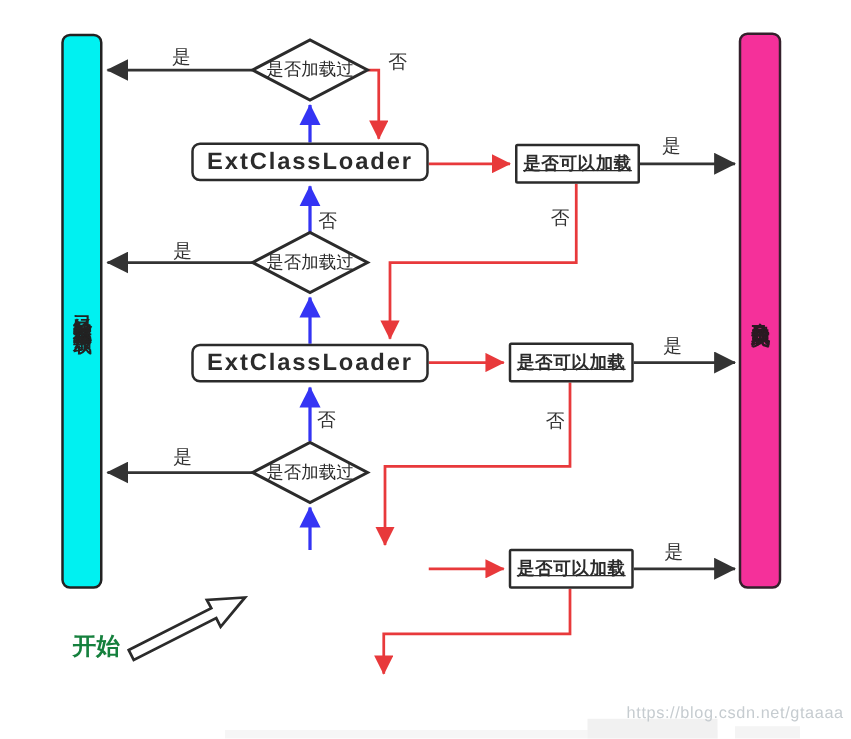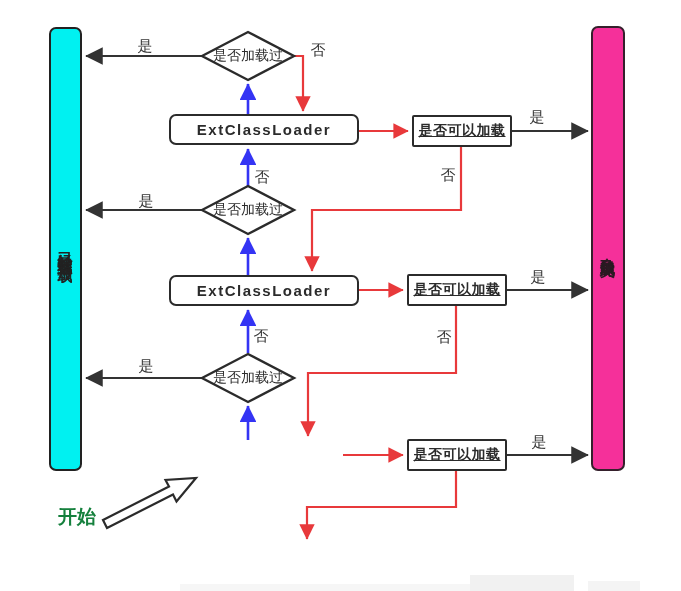--- a/index.html
+++ b/index.html
@@ -15,21 +15,21 @@
   .vbar span{writing-mode:vertical-rl;text-orientation:upright;
              font-weight:bold;font-size:15px;letter-spacing:2px;color:#222;line-height:1;}
   .bar-left{left:49px;top:27px;width:33px;height:444px;background:#00f1f1;}
   .bar-right{left:591px;top:26px;width:34px;height:445px;background:#f5309a;border-color:#35202c;}
   .bar-right span{color:#2a1a22;letter-spacing:1px;}
 
   
   .node{position:absolute;display:flex;align-items:center;justify-content:center;
         background:#fff;border:2.5px solid #2b2b2b;border-radius:7px;box-sizing:border-box;
         font-weight:bold;color:#2b2b2b;}
-  .loader{font-size:15px;letter-spacing:1.5px;margin-left:16px;}
+  .loader{font-size:19px;letter-spacing:1.5px;}
   .ldr1{left:153px;top:114px;width:190px;height:31px;}
   .ldr2{left:153px;top:275px;width:190px;height:31px;}
   .ldr3{left:153px;top:440px;width:190px;height:32px;}
   .canload{font-size:14px;border-width:2px;border-radius:2px;letter-spacing:0.5px;text-decoration:underline;}
   .cl1{left:412px;top:115px;width:100px;height:32px;}
   .cl2{left:407px;top:274px;width:100px;height:32px;}
   .cl3{left:407px;top:439px;width:100px;height:32px;}
   .exception{left:206px;top:543px;width:198px;height:37px;font-size:15px;letter-spacing:1px;}
 
   
@@ -132,14 +132,15 @@
   <div class="elabel nb1">否</div>
   <div class="elabel nr2">否</div>
   <div class="elabel nb2">否</div>
   <div class="elabel nr3">否</div>
 
   <div class="start-label">开始</div>
 
   <div class="wm-rect wmA"></div>
   <div class="wm-rect wmB"></div>
   <div class="wm-rect wmC"></div>
+  <div class="watermark">https://blog.csdn.net/gtaaaa</div>
 
 </div>
 
 </body></html>

